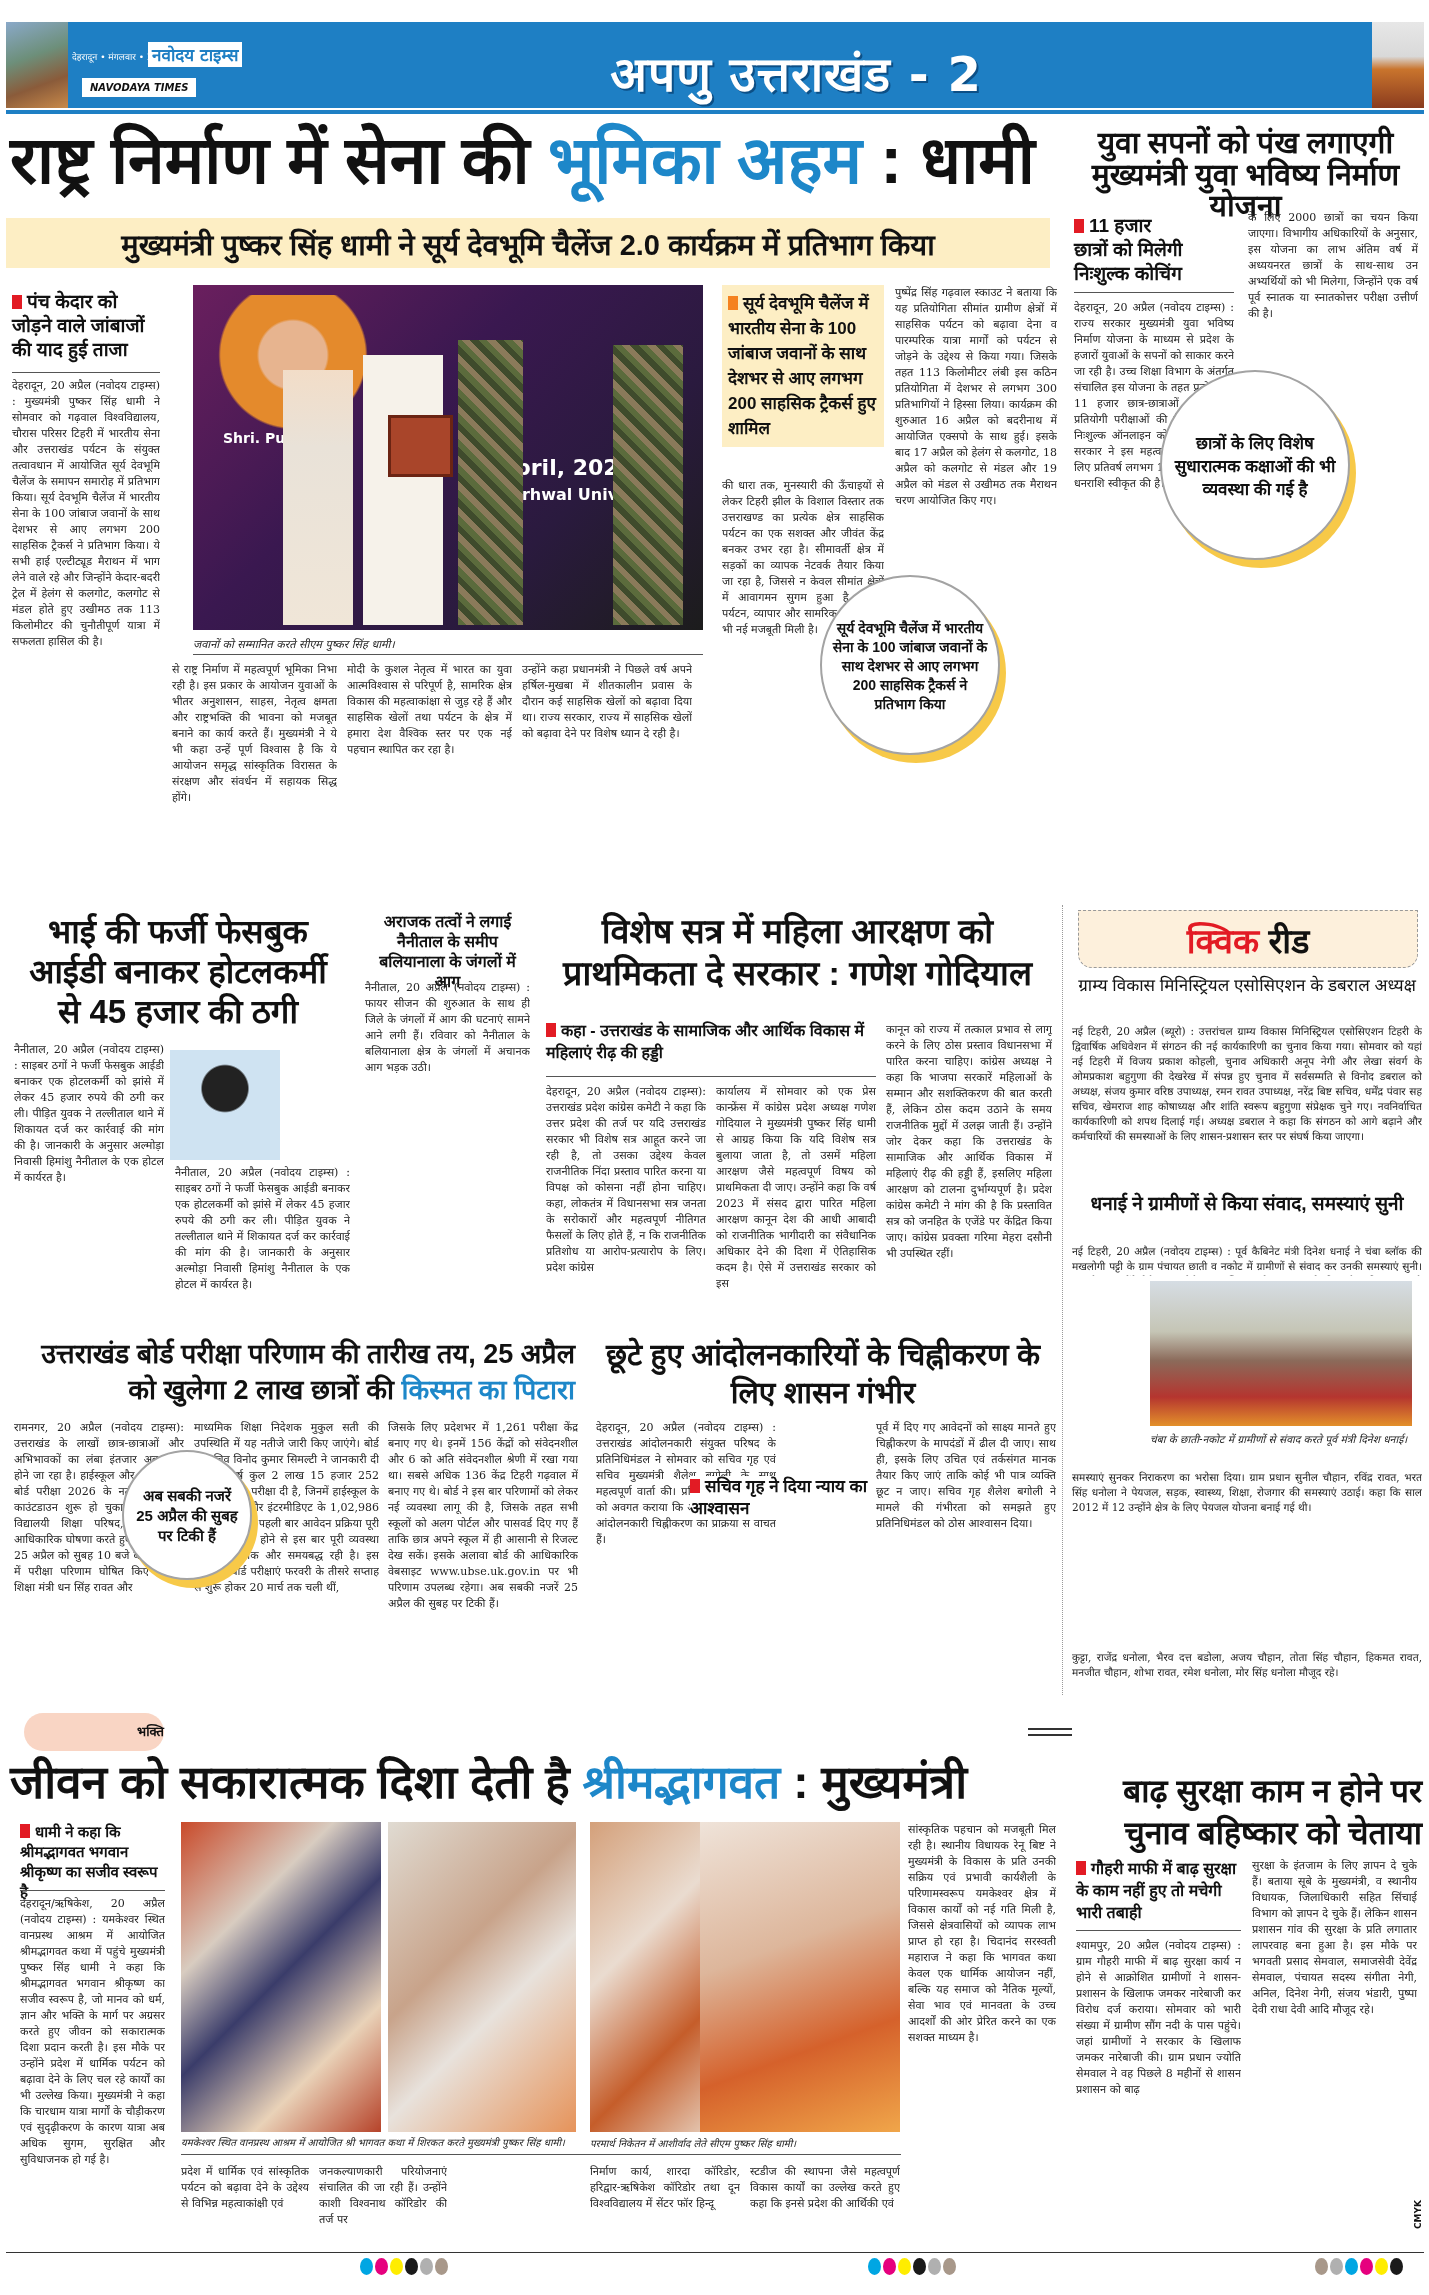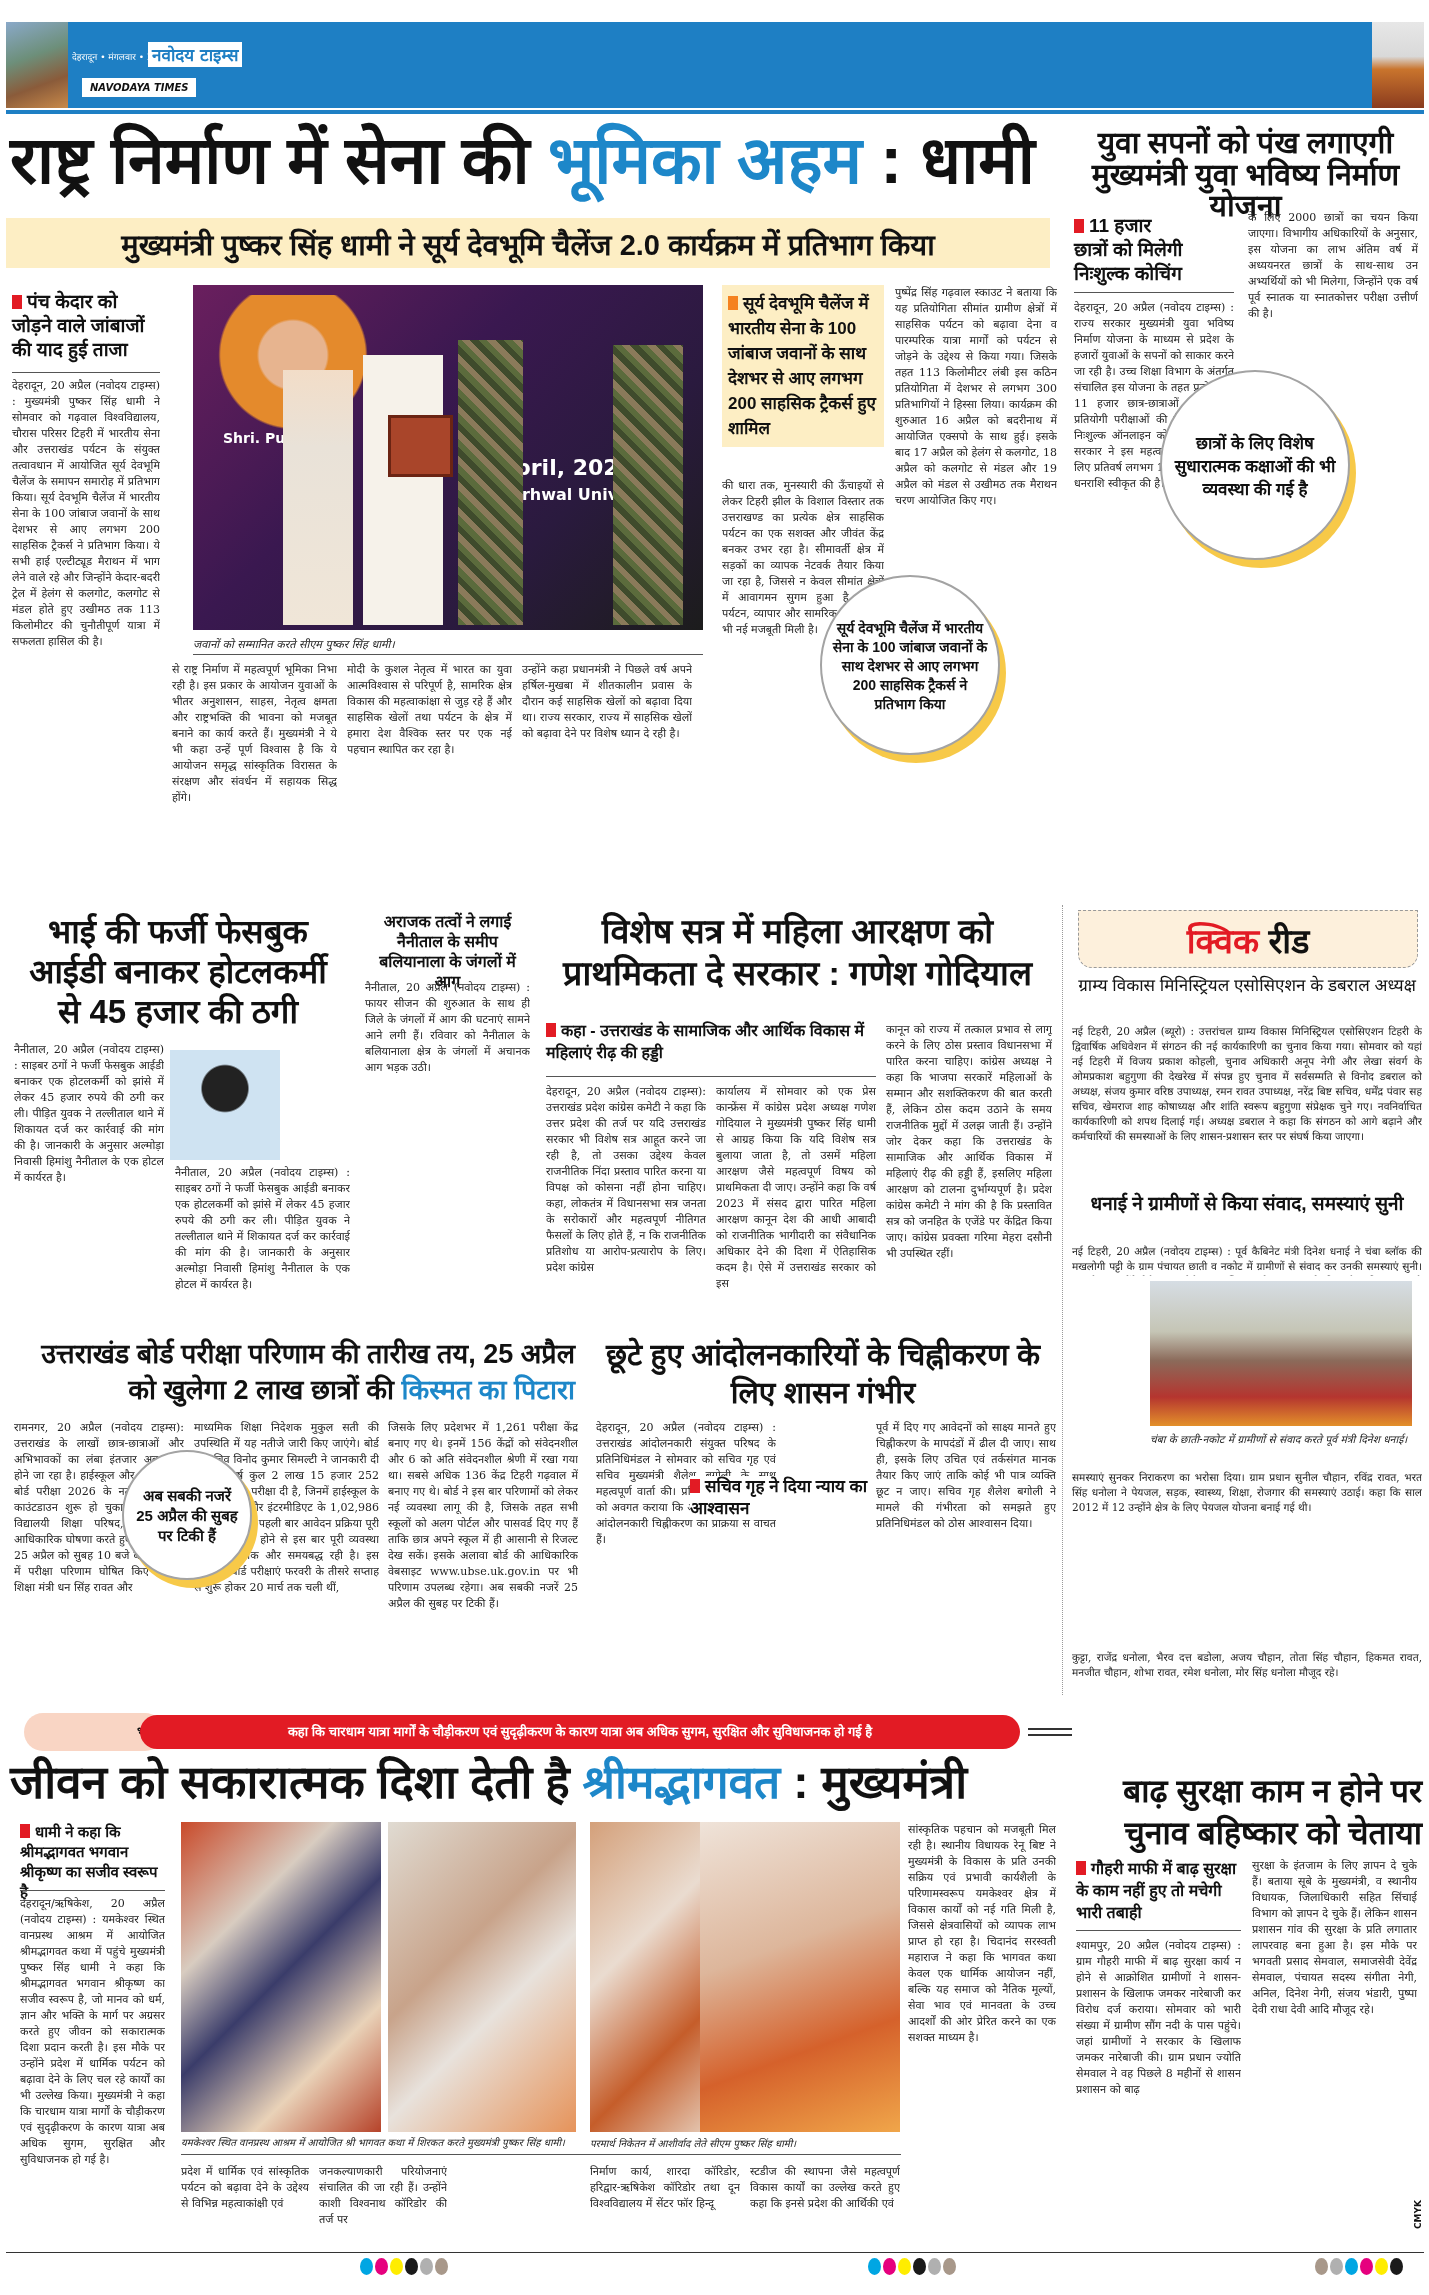--- a/index.html
+++ b/index.html
@@ -35,20 +35,21 @@
 .dot{width:13px;height:17px;border-radius:50%}
 </style>
 </head>
 <body>
 
 <div class="abs masthead">
   <div class="abs mast-left-img"></div>
   <div class="abs mast-date">देहरादून • मंगलवार • 21 अप्रैल, 2026</div>
   <div class="abs mast-logo">नवोदय टाइम्स</div>
   <div class="abs mast-nt">NAVODAYA TIMES</div>
+  <div class="abs mast-title">अपणु उत्तराखंड - 2</div>
   <div class="abs mast-right-img"></div>
 </div>
 <div class="abs mast-rule"></div>
 
 <div class="abs h-big" style="left:10px;top:126px;width:1045px;font-size:66px;white-space:nowrap">
   <span>राष्ट्र निर्माण में सेना की</span>
   <span class="blue">भूमिका अहम</span>
   <span>: धामी</span>
 </div>
 <div class="abs sub-band">मुख्यमंत्री पुष्कर सिंह धामी ने सूर्य देवभूमि चैलेंज 2.0 कार्यक्रम में प्रतिभाग किया</div>
@@ -122,21 +123,20 @@
 <div class="abs body-txt" style="left:388px;top:1420px;width:190px;height:270px;overflow:hidden">जिसके लिए प्रदेशभर में 1,261 परीक्षा केंद्र बनाए गए थे। इनमें 156 केंद्रों को संवेदनशील और 6 को अति संवेदनशील श्रेणी में रखा गया था। सबसे अधिक 136 केंद्र टिहरी गढ़वाल में बनाए गए थे। बोर्ड ने इस बार परिणामों को लेकर नई व्यवस्था लागू की है, जिसके तहत सभी स्कूलों को अलग पोर्टल और पासवर्ड दिए गए हैं ताकि छात्र अपने स्कूल में ही आसानी से रिजल्ट देख सकें। इसके अलावा बोर्ड की आधिकारिक वेबसाइट www.ubse.uk.gov.in पर भी परिणाम उपलब्ध रहेगा। अब सबकी नजरें 25 अप्रैल की सुबह पर टिकी हैं।</div>
 <div class="abs quote-bubble" style="left:122px;top:1450px;width:130px;height:130px;font-size:15px">अब सबकी नजरें 25 अप्रैल की सुबह पर टिकी हैं</div>
 
 <div class="abs h-big" style="left:592px;top:1336px;width:462px;font-size:30px;text-align:center;line-height:38px">छूटे हुए आंदोलनकारियों के चिह्नीकरण के लिए शासन गंभीर</div>
 <div class="abs body-txt" style="left:596px;top:1420px;width:180px;height:270px;overflow:hidden">देहरादून, 20 अप्रैल (नवोदय टाइम्स) : उत्तराखंड आंदोलनकारी संयुक्त परिषद के प्रतिनिधिमंडल ने सोमवार को सचिव गृह एवं सचिव मुख्यमंत्री शैलेश बगोली के साथ महत्वपूर्ण वार्ता की। प्रतिनिधिमंडल ने शासन को अवगत कराया कि अब भी कई वास्तविक आंदोलनकारी चिह्नीकरण की प्रक्रिया से वंचित हैं।</div>
 <div class="abs kicker" style="left:690px;top:1476px;width:180px;font-size:17px;line-height:22px;background:#fff"><span class="sq"></span><span>सचिव गृह ने दिया न्याय का आश्वासन</span></div>
 <div class="abs body-txt" style="left:876px;top:1420px;width:180px;height:270px;overflow:hidden">पूर्व में दिए गए आवेदनों को साक्ष्य मानते हुए चिह्नीकरण के मापदंडों में ढील दी जाए। साथ ही, इसके लिए उचित एवं तर्कसंगत मानक तैयार किए जाएं ताकि कोई भी पात्र व्यक्ति छूट न जाए। सचिव गृह शैलेश बगोली ने मामले की गंभीरता को समझते हुए प्रतिनिधिमंडल को ठोस आश्वासन दिया।</div>
 
 <div class="abs banner">
   <div class="abs banner-tag">भक्ति</div>
-  <div class="abs banner-red">कहा कि चारधाम यात्रा मार्गों के चौड़ीकरण एवं सुदृढ़ीकरण के कारण यात्रा अब अधिक सुगम, सुरक्षित और सुविधाजनक हो गई है</div>
   <div class="abs banner-lines"></div>
 </div>
 
 <div class="abs h-big" style="left:10px;top:1758px;width:1050px;font-size:46px;white-space:nowrap">
   <span>जीवन को सकारात्मक दिशा देती है</span>
   <span class="blue">श्रीमद्भागवत</span>
   <span>: मुख्यमंत्री</span>
 </div>
 <div class="abs kicker" style="left:20px;top:1822px;width:145px;font-size:15px;line-height:20px"><span class="sq"></span><span>धामी ने कहा कि श्रीमद्भागवत भगवान श्रीकृष्ण का सजीव स्वरूप है</span></div>
 <div class="abs hr" style="left:20px;top:1890px;width:145px;height:1px"></div>

